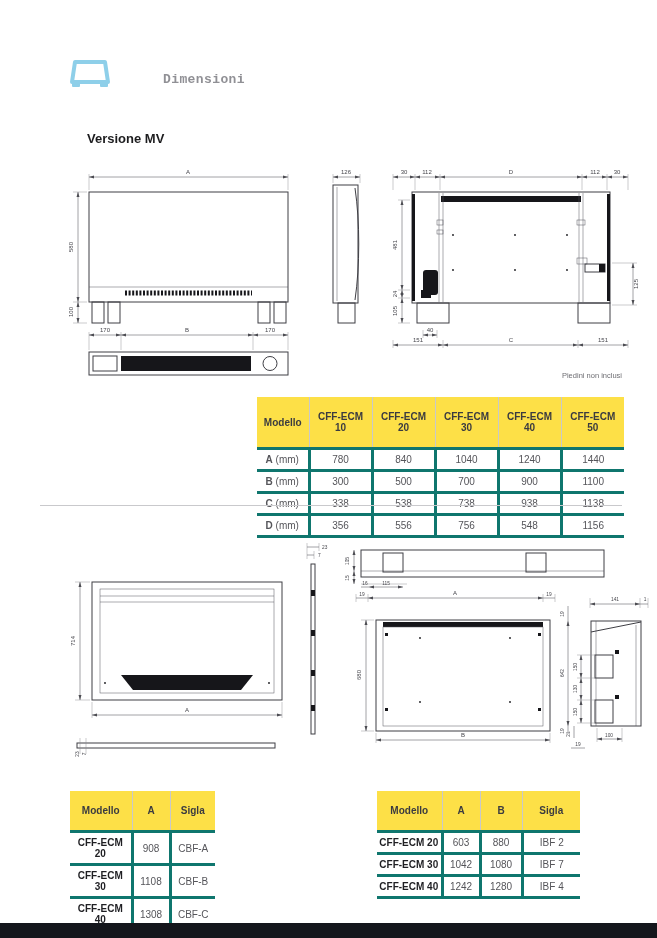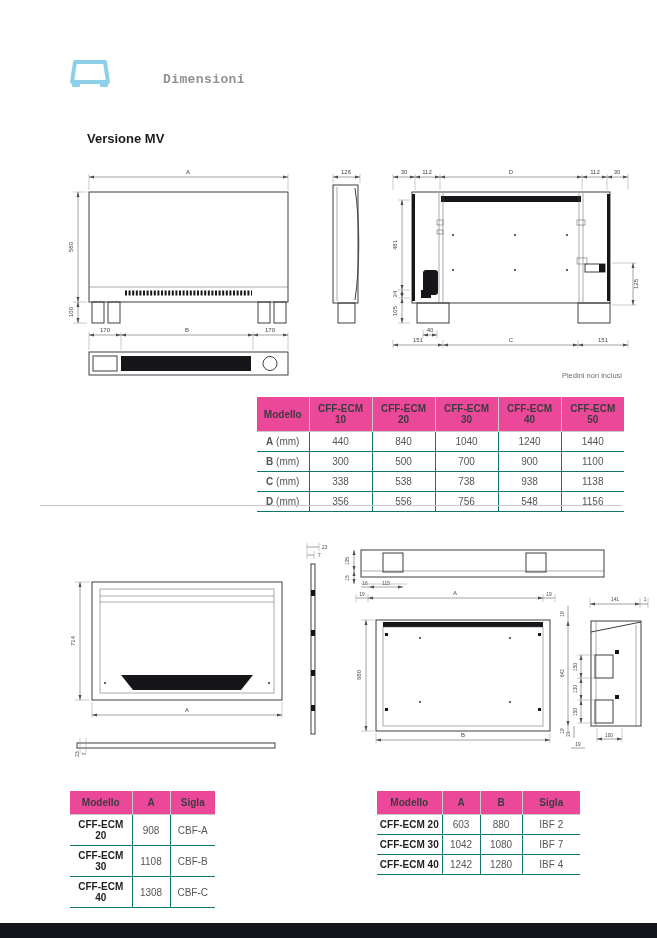--- a/index.html
+++ b/index.html
@@ -6,22 +6,22 @@
   .page{position:relative;width:657px;height:938px;background:#fff;overflow:hidden;
         font-family:"Liberation Sans", sans-serif;color:#222;}
   .abs{position:absolute;}
   .sec-title{position:absolute;font-size:13px;font-weight:700;color:#1c1c1e;}
   .chapter{position:absolute;font-size:13px;font-weight:700;color:#909095;letter-spacing:.4px;font-family:Liberation Mono, monospace;}
   .divider{position:absolute;height:1px;background:#c9c9cc;}
   .footbar{position:absolute;left:0;width:657px;background:#14161c;}
   .footnote{position:absolute;font-size:8px;color:#55555a;text-align:right;}
   
   .t{position:absolute;border-collapse:collapse;table-layout:fixed;font-size:10px;}
-  .t th{background:#ec4899;color:#3b3b40;font-weight:700;border:1px solid #c8c8cb;padding:6px 2px;text-align:center;}
-  .t td{border:1px solid #0f766e;color:#55555a;padding:4px 2px;text-align:center;}
+  .t th{background:#fde047;color:#3b3b40;font-weight:700;border:1px solid #c8c8cb;padding:14px 2px;text-align:center;}
+  .t td{border:3px solid #0f766e;color:#55555a;padding:4px 2px;text-align:center;}
   .t th:first-child,.t td:first-child{border-left:0;}
   .t th:last-child,.t td:last-child{border-right:0;}
   .t thead th{border-top:0;}
   .rowlab{color:#2a2a2e;}
   .rowlab b{font-weight:700;}
   td.model{font-weight:700;color:#1f1f23;}
   
   svg text{fill:#46464c;}
   .dt{font-size:6px;}
   .dts{font-size:4.8px;}
@@ -195,21 +195,21 @@
         <th>CFF-ECM 10</th>
         <th>CFF-ECM 20</th>
         <th>CFF-ECM 30</th>
         <th>CFF-ECM 40</th>
         <th>CFF-ECM 50</th>
       </tr>
     </thead>
     <tbody>
       <tr>
         <td class="rowlab"><b>A</b> <span>(mm)</span></td>
-        <td>440</td>
+        <td>780</td>
         <td>840</td>
         <td>1040</td>
         <td>1240</td>
         <td>1440</td>
       </tr>
       <tr>
         <td class="rowlab"><b>B</b> <span>(mm)</span></td>
         <td>300</td>
         <td>500</td>
         <td>700</td>

